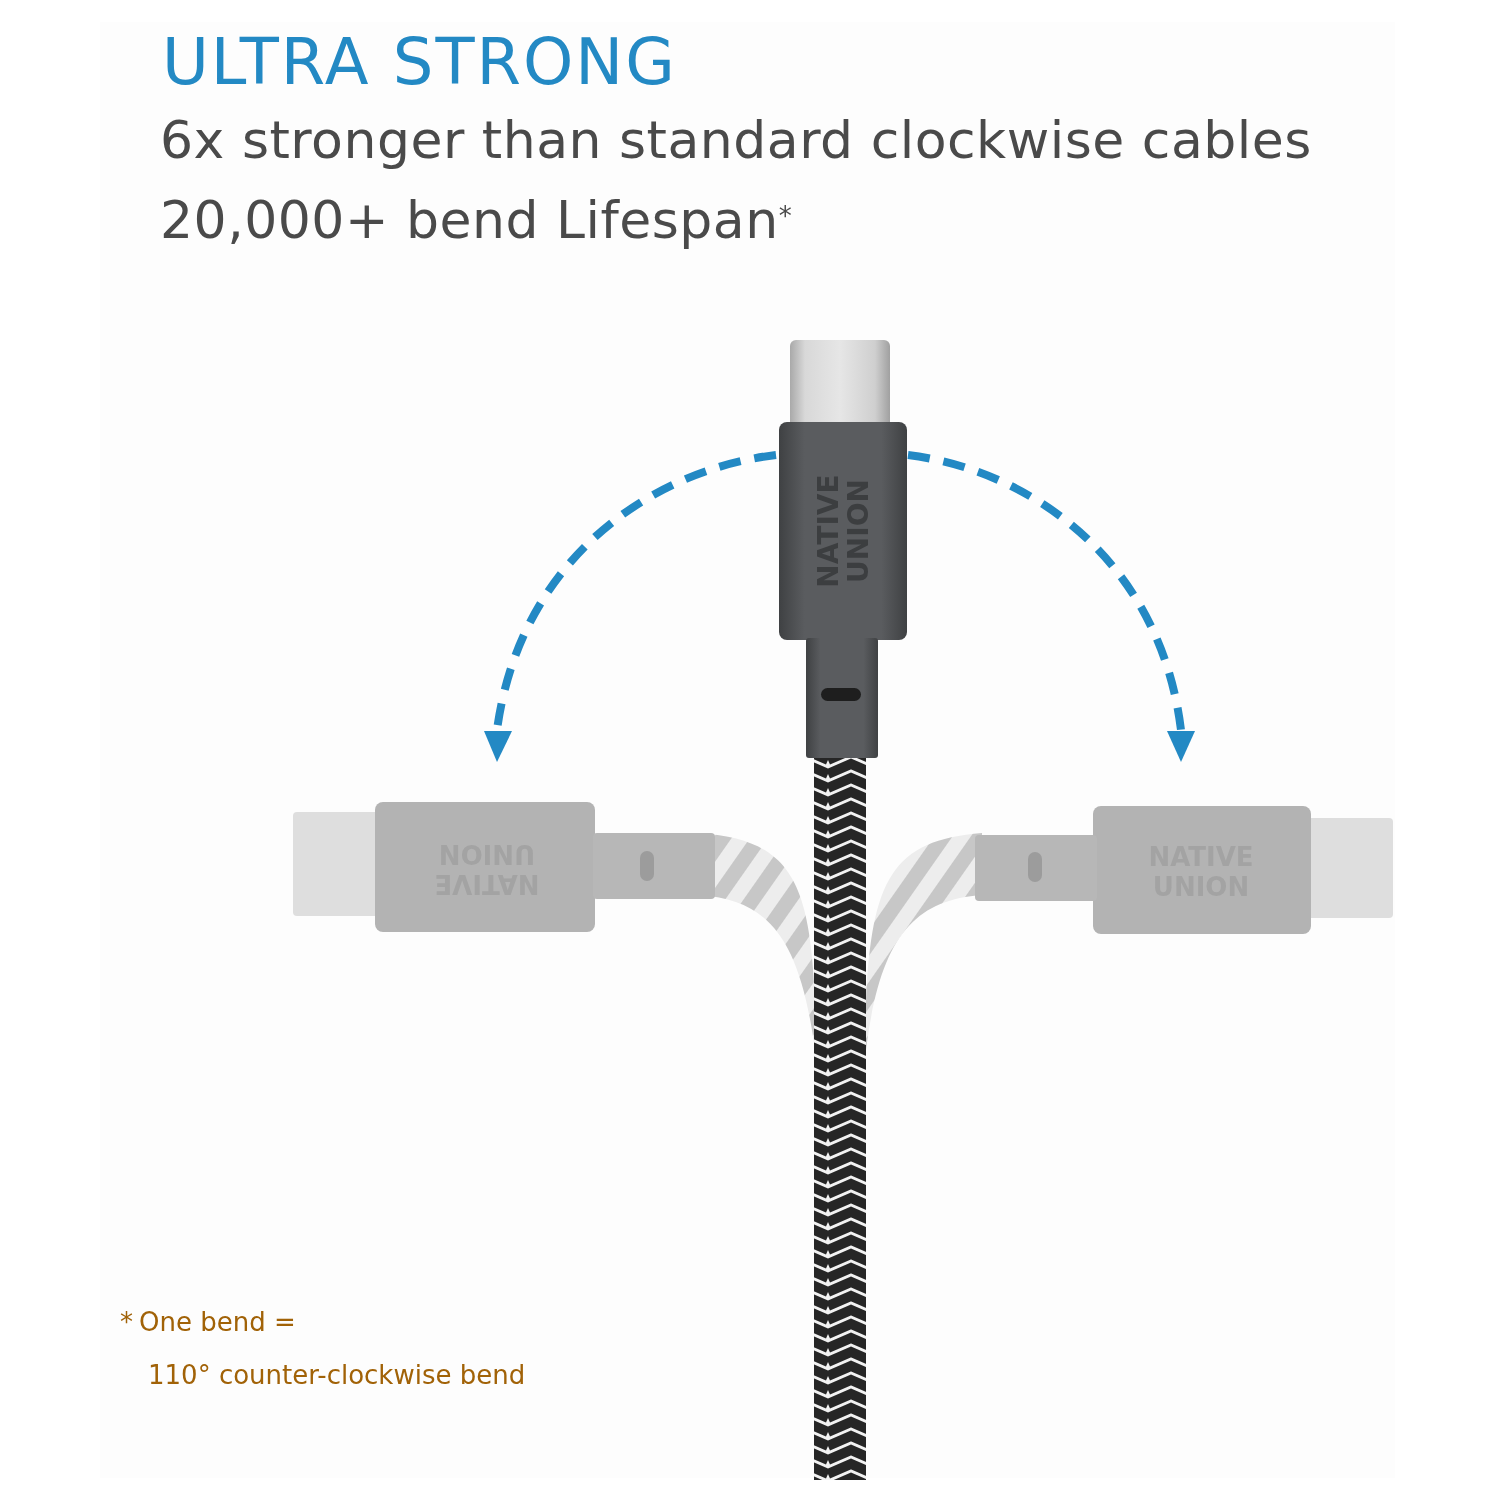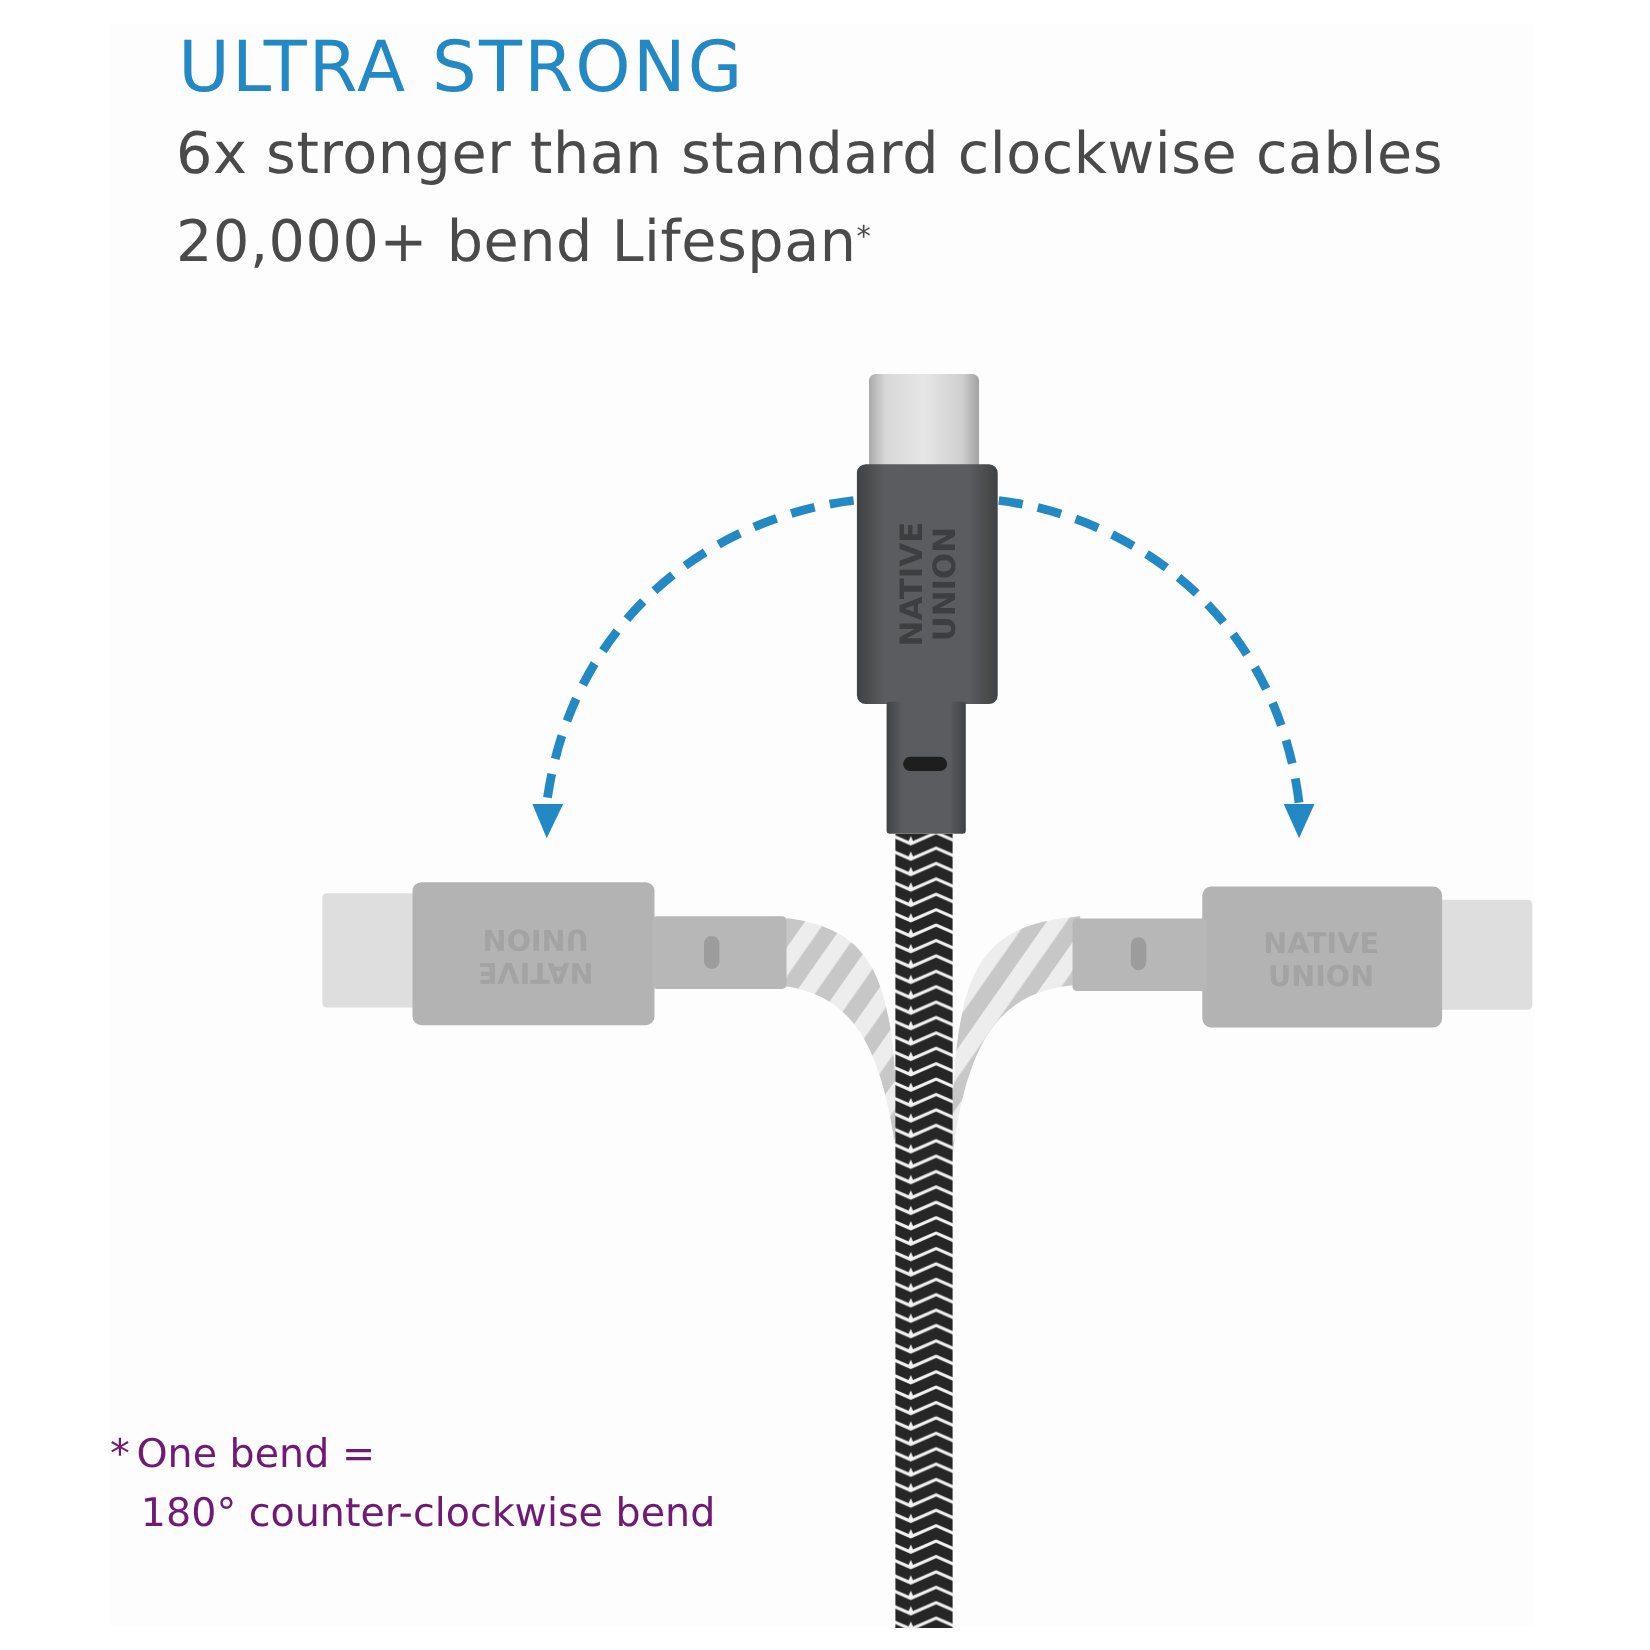--- a/index.html
+++ b/index.html
@@ -56,24 +56,24 @@
     }
     .illustration {
       position: absolute;
       left: 0;
       top: 0;
       width: 1500px;
       height: 1500px;
     }
     .footnote {
       position: absolute;
-      left: 100px;
+      left: 120px;
       top: 1296px;
-      color: #701a75;
-      font-size: 36px;
+      color: #a16207;
+      font-size: 26px;
       line-height: 53px;
       white-space: nowrap;
     }
     .footnote .fn-line { display: block; }
     .footnote .indent { padding-left: 28px; }
     .footnote .star { margin-right: 6px; }
   </style>
 </head>
 <body>
 
@@ -175,14 +175,14 @@
     <polygon points="484,731 512,731 497,762" fill="#2389c4"></polygon>
   </g>
   <g>
     <path d="M 908 455 C 1030 470, 1160 560, 1181 730" fill="none" stroke="#2389c4" stroke-width="8" stroke-dasharray="22 14"></path>
     <polygon points="1167,731 1195,731 1181,762" fill="#2389c4"></polygon>
   </g>
 </svg>
 
 <div class="footnote">
   <span class="fn-line"><span class="star">*</span><span>One bend =</span></span>
-  <span class="fn-line indent">180° counter-clockwise bend</span>
+  <span class="fn-line indent">110° counter-clockwise bend</span>
 </div>
 
 </body></html>

